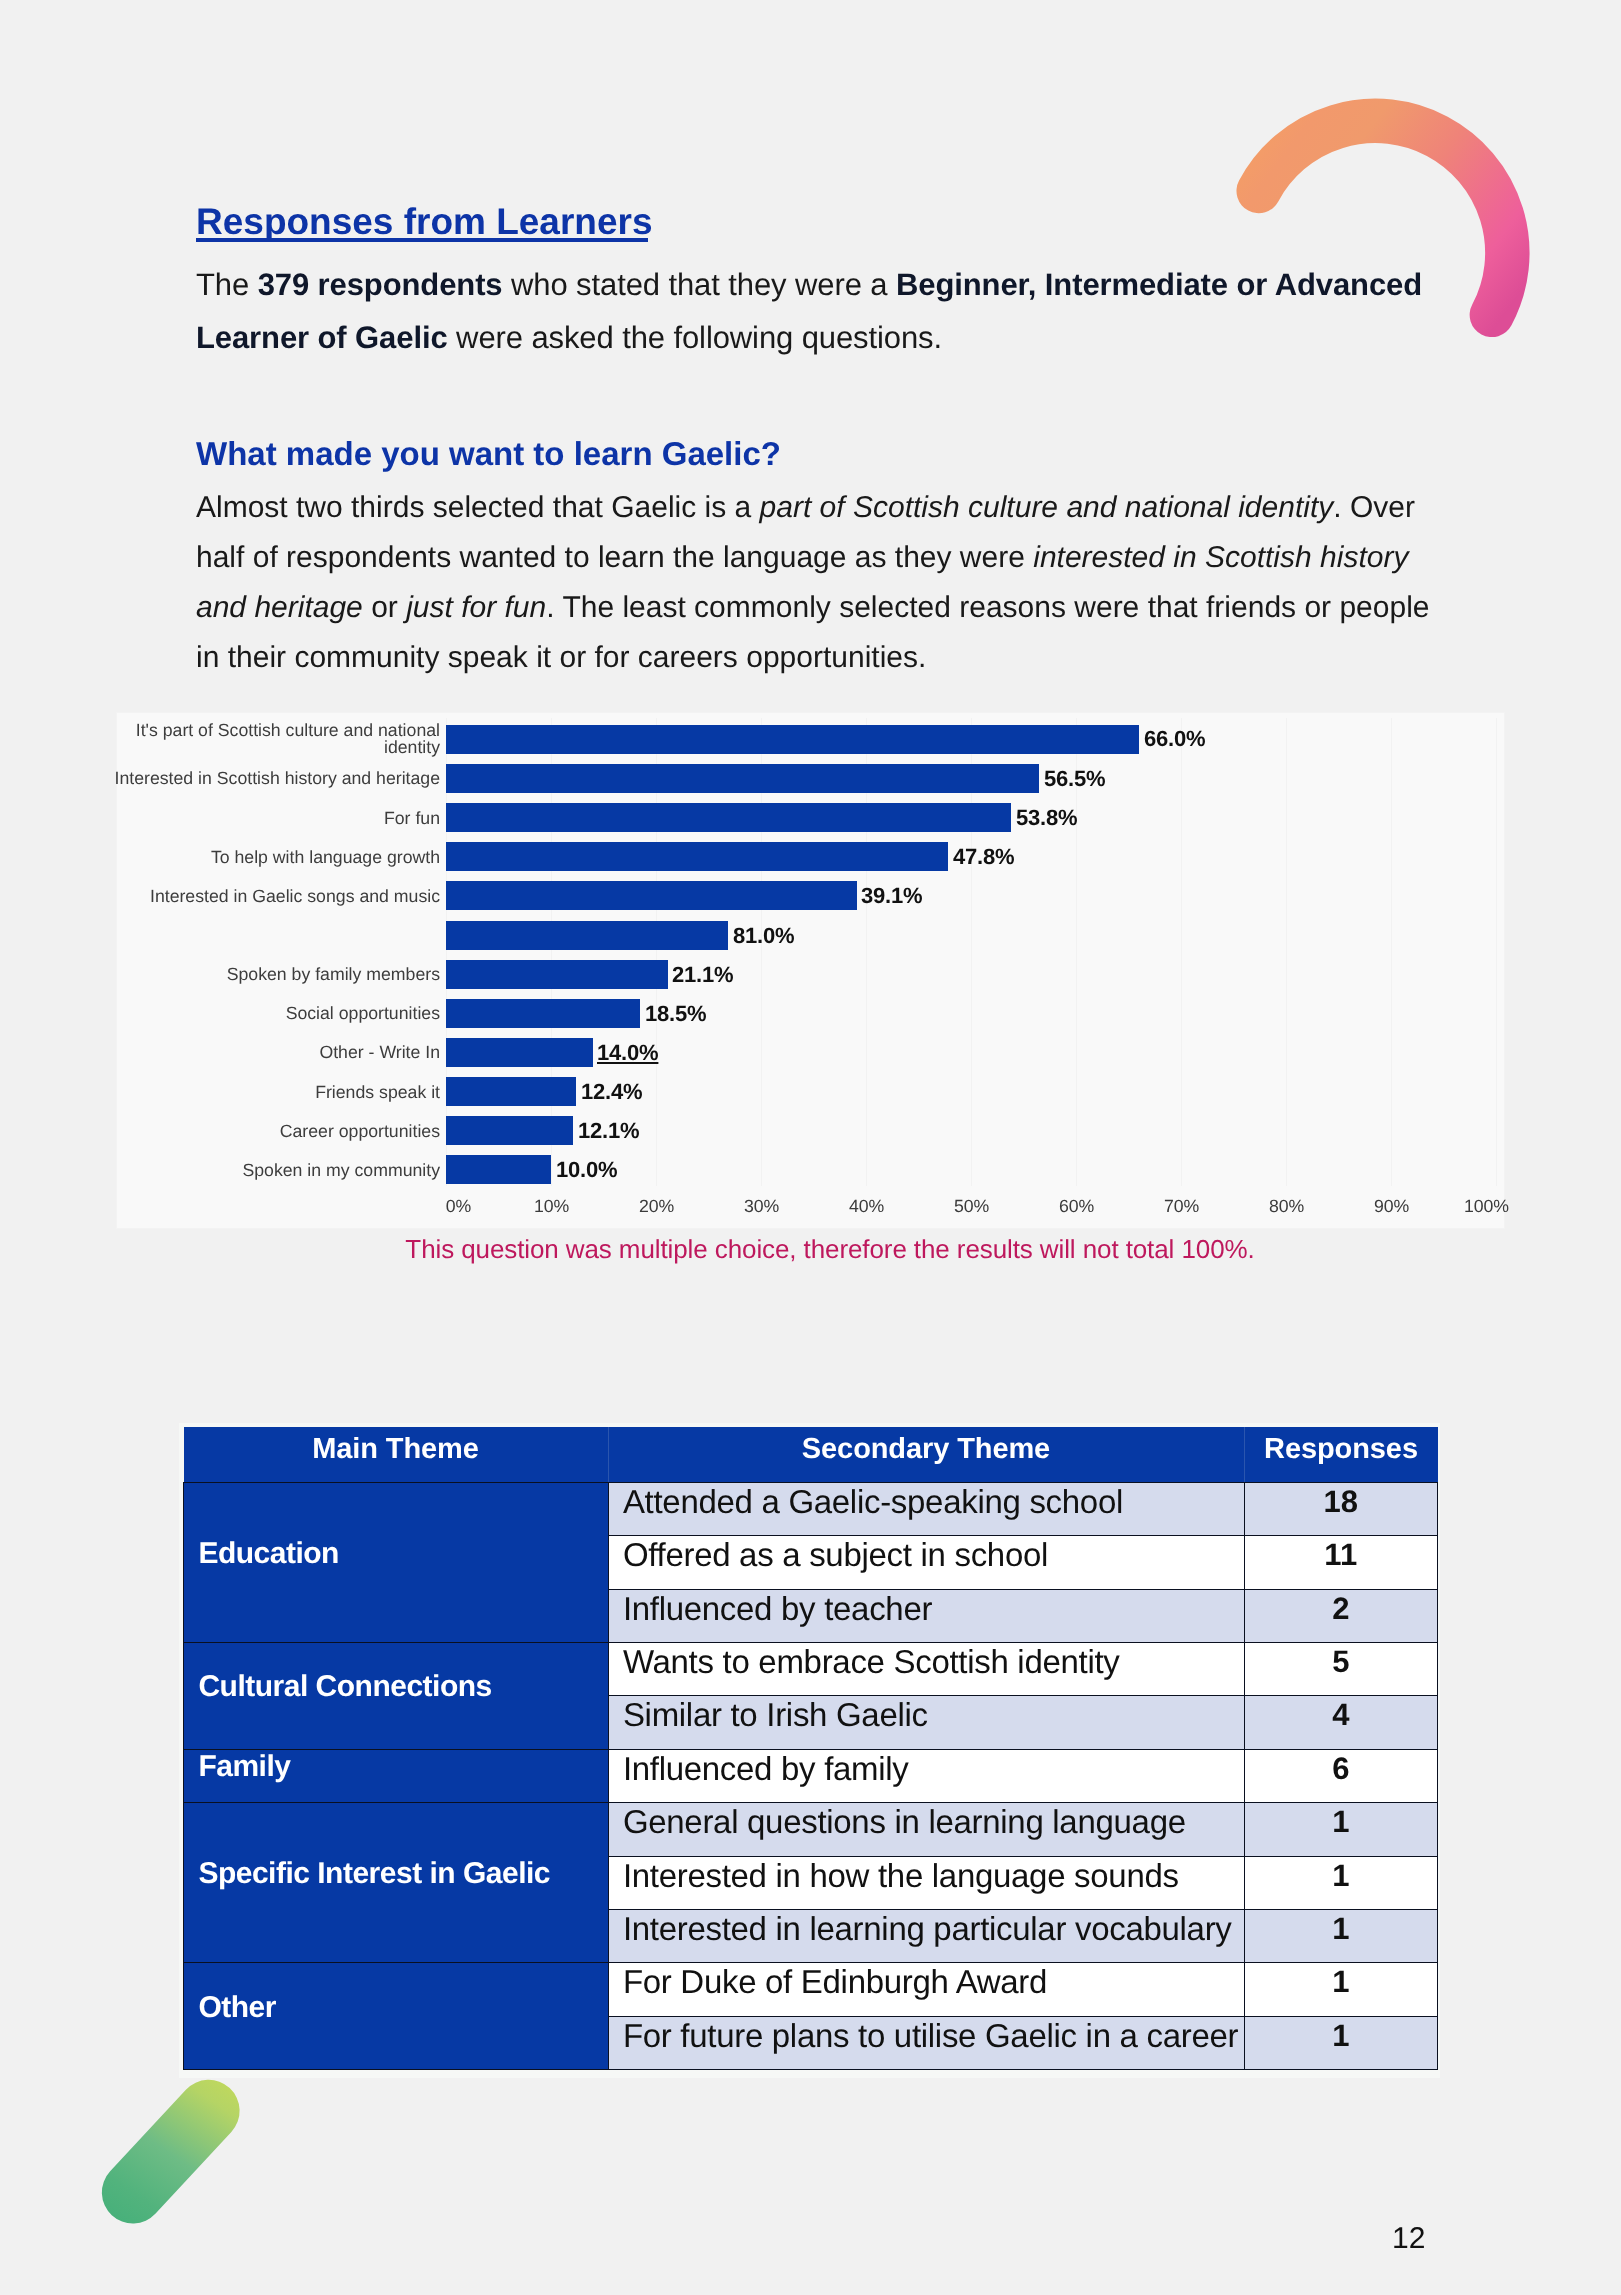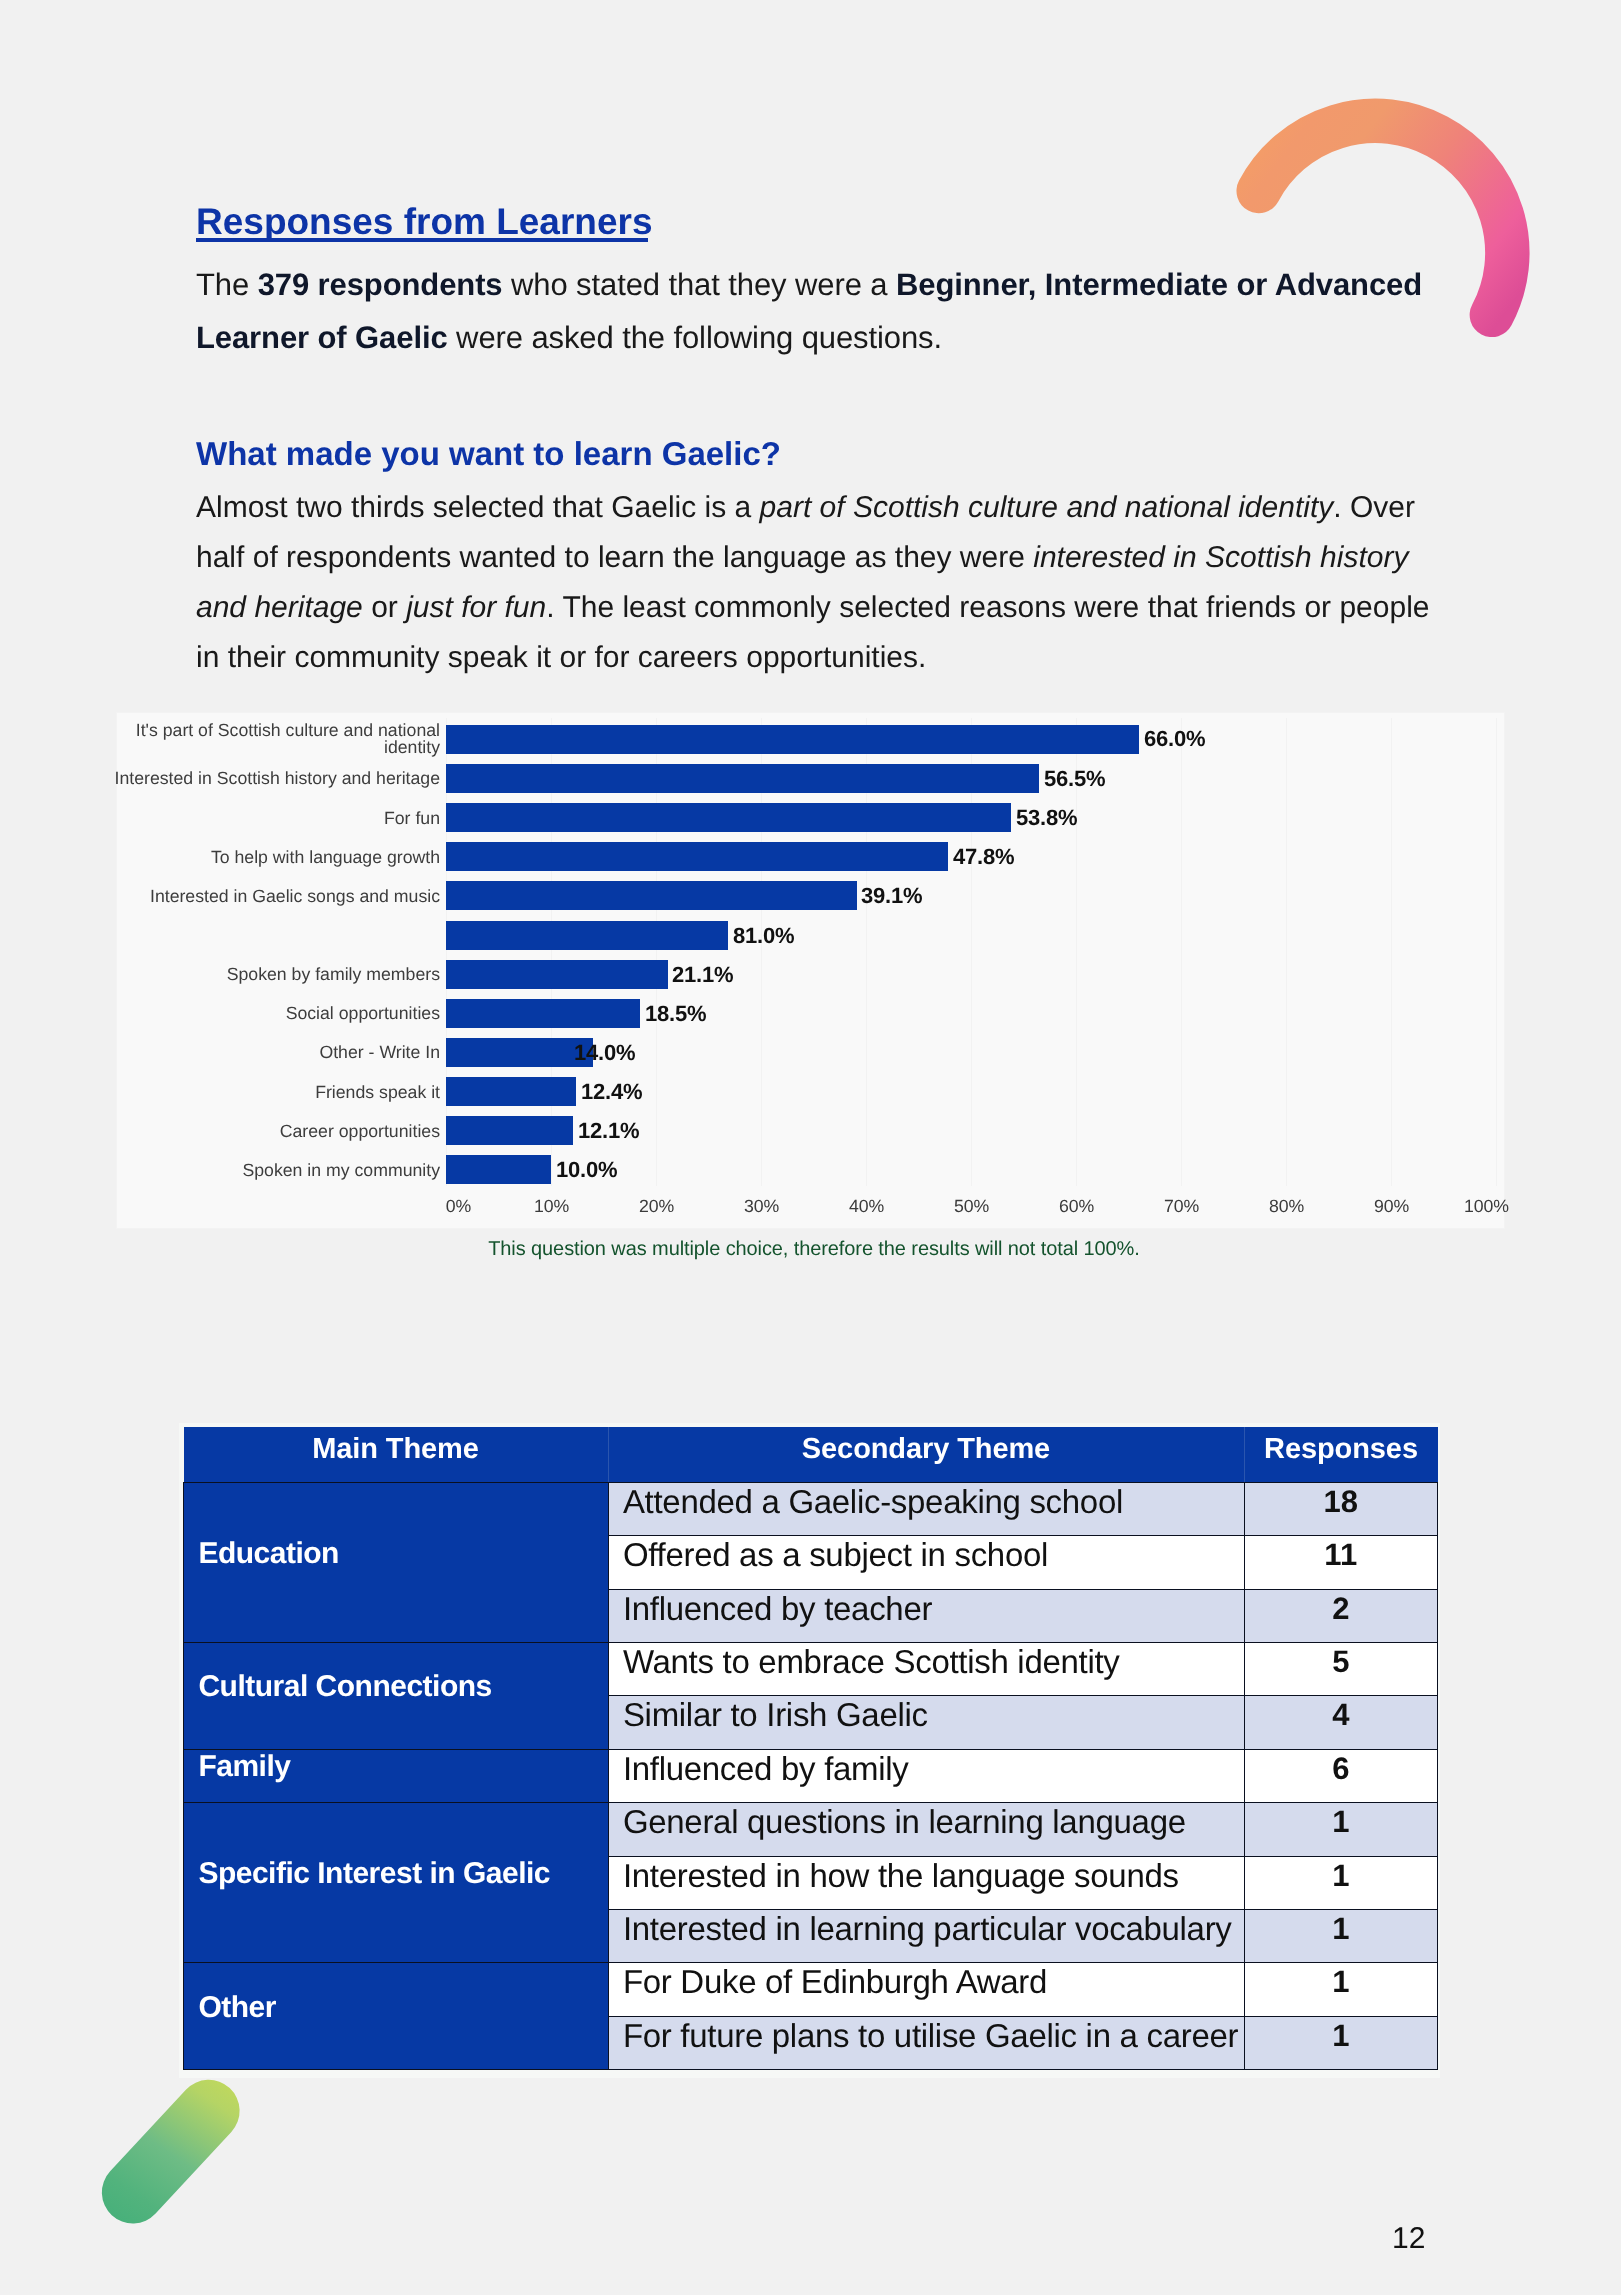--- a/index.html
+++ b/index.html
@@ -32,22 +32,22 @@
 
   .body-p{
     position:absolute;left:196px;width:1243px;
     font-size:30px;line-height:50px;color:#191919;letter-spacing:0;
   }
   .body-p.intro{font-size:31px;letter-spacing:-0.1px;width:1263px;}
   .body-p b{color:#0f172a;font-weight:bold;}
   .body-p i{font-style:italic;margin-top:16px;}
 
   .cap-note{
-    position:absolute;left:196px;width:1236px;text-align:center;
-    font-size:20px;line-height:26px;color:#14532d;letter-spacing:-0.1px;
+    position:absolute;left:212px;width:1236px;text-align:center;
+    font-size:26px;line-height:26px;color:#be185d;letter-spacing:-0.1px;
   }
 
   .page-num{
     position:absolute;left:1392px;top:2224px;
     font-size:30px;line-height:30px;color:#111;
   }
 
   
   .chart-panel{
     position:absolute;left:116px;top:712px;width:1389px;height:517px;
@@ -186,21 +186,21 @@
         <div class="bar" style="left: 329px; top: 208px; height: 29px; width: 282px;"></div>
         <div class="bar-val" style="left: 616px; top: 208px; height: 29px; display: flex; align-items: center;">81.0%</div>
         <div class="cat-label" style="left: -33px; width: 356px; top: 240px; height: 42px; display: flex; align-items: center; justify-content: flex-end;">Spoken by family members</div>
         <div class="bar" style="left: 329px; top: 247px; height: 29px; width: 222px;"></div>
         <div class="bar-val" style="left: 555px; top: 247px; height: 29px; display: flex; align-items: center;">21.1%</div>
         <div class="cat-label" style="left: -33px; width: 356px; top: 279px; height: 42px; display: flex; align-items: center; justify-content: flex-end;">Social opportunities</div>
         <div class="bar" style="left: 329px; top: 286px; height: 29px; width: 194px;"></div>
         <div class="bar-val" style="left: 528px; top: 286px; height: 29px; display: flex; align-items: center;">18.5%</div>
         <div class="cat-label" style="left: -33px; width: 356px; top: 318px; height: 42px; display: flex; align-items: center; justify-content: flex-end;">Other - Write In</div>
         <div class="bar" style="left: 329px; top: 325px; height: 29px; width: 147px;"></div>
-        <div class="bar-val" style="left: 457px; top: 325px; height: 29px; display: flex; align-items: center;">14.0%</div>
+        <div class="bar-val" style="left: 480px; top: 325px; height: 29px; display: flex; align-items: center; text-decoration: underline;">14.0%</div>
         <div class="cat-label" style="left: -33px; width: 356px; top: 358px; height: 42px; display: flex; align-items: center; justify-content: flex-end;">Friends speak it</div>
         <div class="bar" style="left: 329px; top: 364px; height: 29px; width: 130px;"></div>
         <div class="bar-val" style="left: 464px; top: 364px; height: 29px; display: flex; align-items: center;">12.4%</div>
         <div class="cat-label" style="left: -33px; width: 356px; top: 397px; height: 42px; display: flex; align-items: center; justify-content: flex-end;">Career opportunities</div>
         <div class="bar" style="left: 329px; top: 403px; height: 29px; width: 127px;"></div>
         <div class="bar-val" style="left: 461px; top: 403px; height: 29px; display: flex; align-items: center;">12.1%</div>
         <div class="cat-label" style="left: -33px; width: 356px; top: 436px; height: 42px; display: flex; align-items: center; justify-content: flex-end;">Spoken in my community</div>
         <div class="bar" style="left: 329px; top: 442px; height: 29px; width: 105px;"></div>
         <div class="bar-val" style="left: 439px; top: 442px; height: 29px; display: flex; align-items: center;">10.0%</div>
       </div>

